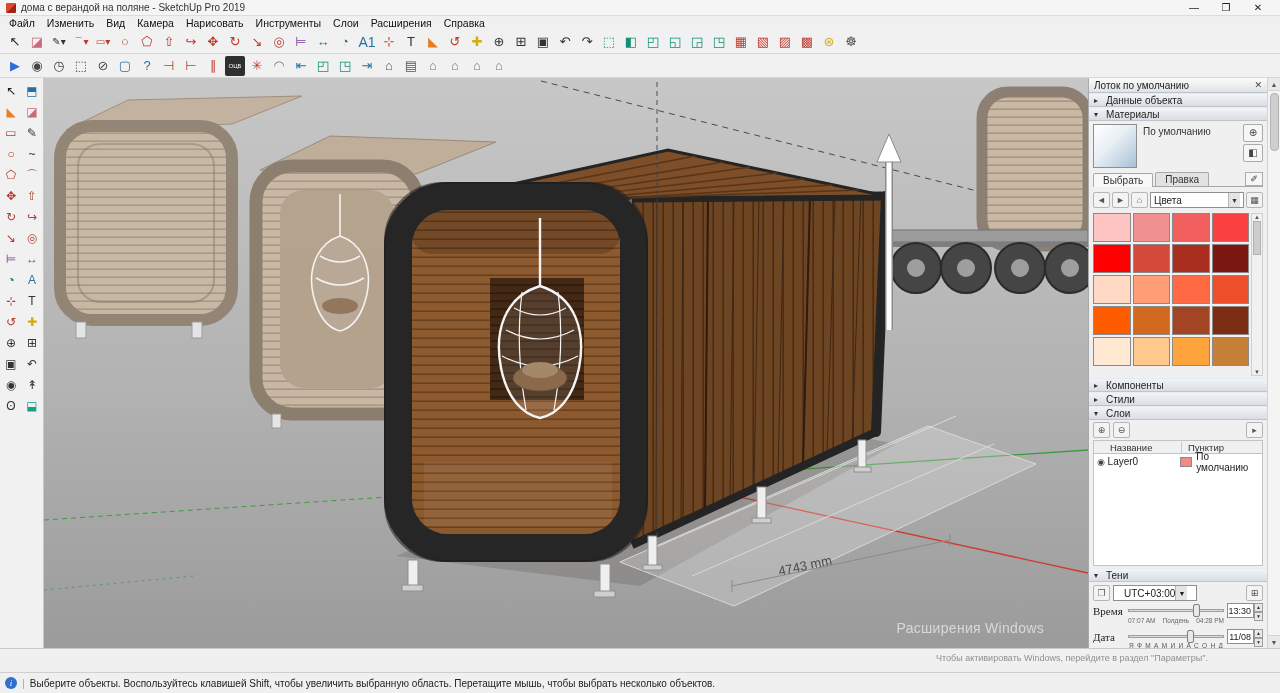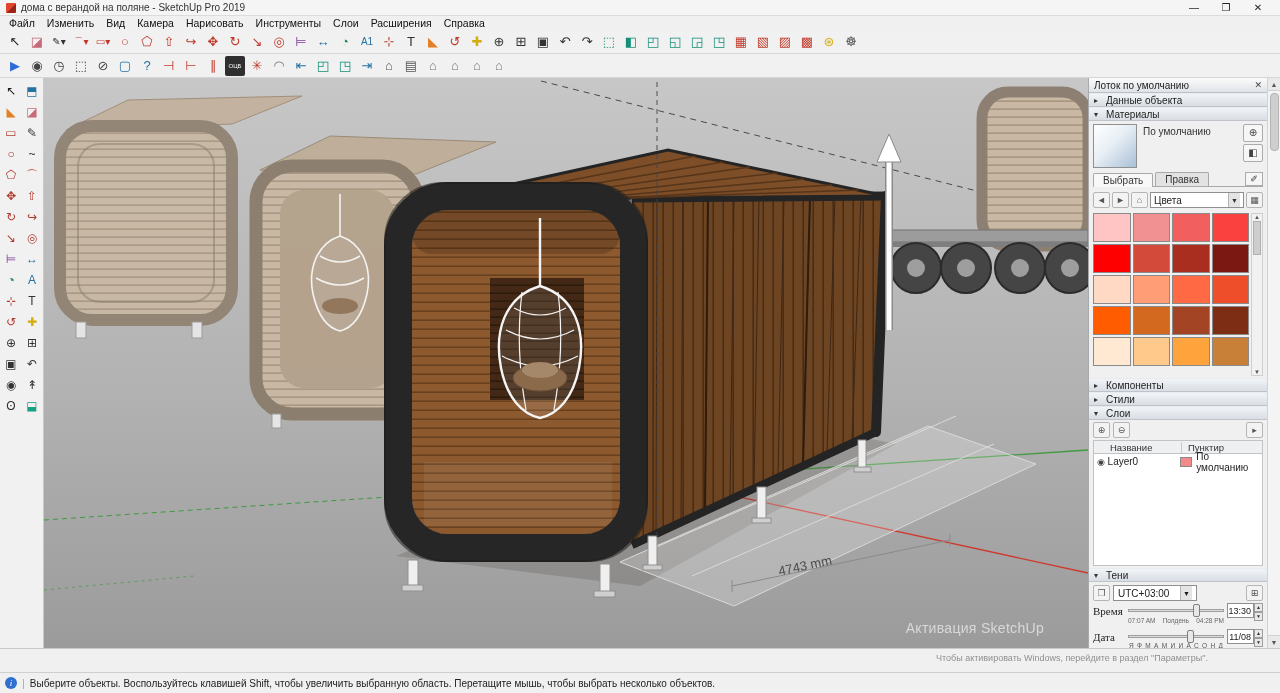--- a/index.html
+++ b/index.html
@@ -70,21 +70,21 @@
   .layers-cols .c2{flex:1;padding-left:6px;}
   .layers-list{background:#ffffff;border:1px solid #c3c3c3;border-top:none;height:112px;}
   .layer-row{display:flex;align-items:center;height:15px;font-size:10px;color:#222;}
   .layer-eye{width:14px;text-align:center;font-size:9px;color:#444;}
   .layer-name{width:74px;}
   .layer-swatch{width:13px;height:10px;border:1px solid #8a8a8a;margin-right:4px;}
   .layer-dash{color:#222;}
 
   .shadows-body{flex:none;padding:3px 4px 0 4px;display:flex;flex-direction:column;gap:2px;}
   .sh-row1{display:flex;align-items:center;gap:3px;}
-  .tz-select{width:84px;height:16px;display:flex;align-items:center;background:#fff;border:1px solid #8f8f8f;font-size:10px;padding:0 4px;}
+  .tz-select{width:84px;height:16px;display:flex;align-items:center;background:#fff;border:1px solid #8f8f8f;font-size:10px;padding:0 10px;}
   .tz-select .chev{margin-left:auto;font-size:7px;background:#e4e4e4;border-left:1px solid #b5b5b5;align-self:stretch;display:flex;align-items:center;padding:0 2px;}
   .sh-row{display:flex;align-items:flex-start;gap:3px;height:24px;}
   .sh-label{width:32px;font-size:11px;color:#222;padding-top:2px;font-family:Liberation Serif, serif;}
   .sh-slider{flex:1;position:relative;height:22px;}
   .sh-track{position:absolute;left:0;right:0;top:6px;height:3px;background:#dcdcdc;border:1px solid #9e9e9e;}
   .sh-thumb{position:absolute;top:1px;width:7px;height:13px;background:#e8e8e8;border:1px solid #7f7f7f;border-radius:2px;}
   .sh-ticks{position:absolute;left:0;right:0;top:14px;display:flex;justify-content:space-between;font-size:6.5px;color:#666;}
   .sh-value{width:36px;display:flex;}
   .sh-value .val{flex:1;height:15px;line-height:14px;background:#fff;border:1px solid #8f8f8f;font-size:9px;text-align:right;padding-right:2px;}
   .spinner{width:9px;display:flex;flex-direction:column;}
@@ -165,21 +165,21 @@
       <span class="tbi" title="scale-tool-icon" style="color: rgb(192, 57, 43);">↘</span>
 
       <span class="tbi" title="offset-tool-icon" style="color: rgb(192, 57, 43);">◎</span>
 
       <span class="tbi" title="tape-measure-tool-icon" style="color: rgb(125, 60, 152);">⊨</span>
 
       <span class="tbi" title="dimension-tool-icon" style="color: rgb(36, 113, 163);">↔</span>
 
       <span class="tbi" title="protractor-tool-icon" style="color: rgb(30, 132, 73);">◔</span>
 
-      <span class="tbi" title="text-tool-icon" style="color: rgb(36, 113, 163); font-size: 10px;">A1</span>
+      <span class="tbi" title="text-tool-icon" style="color: rgb(36, 113, 163); font-size: 14px;">A1</span>
 
       <span class="tbi" title="axes-tool-icon" style="color: rgb(192, 57, 43);">⊹</span>
 
       <span class="tbi" title="3d-text-tool-icon" style="color: rgb(51, 51, 51);">T</span>
 
       <span class="tbi" title="paint-bucket-tool-icon" style="color: rgb(230, 126, 34);">◣</span>
 
       <span class="tbi" title="orbit-tool-icon" style="color: rgb(192, 57, 43);">↺</span>
 
       <span class="tbi" title="pan-tool-icon" style="color: rgb(212, 172, 13);">✚</span>
@@ -496,21 +496,21 @@
           <polygon points="845,56 833,84 857,84" fill="#ffffff" stroke="#8a8a8a"></polygon>
         </g>
 
         <g>
           <line x1="688" y1="508" x2="906" y2="462" stroke="#8a8a8a"></line>
           <line x1="688" y1="502" x2="688" y2="514" stroke="#8a8a8a"></line>
           <line x1="906" y1="456" x2="906" y2="468" stroke="#8a8a8a"></line>
           <text transform="translate(762,492) rotate(-12)" font-size="13" fill="#4c4c4c" text-anchor="middle">4743 mm</text>
         </g>
       </svg>
-      <div class="wm1">Активация SketchUp</div>
+      <div class="wm1">Расширения Windows</div>
     </div>
 
     <div class="tray">
       <div class="tray-content">
         <div class="tray-header">
           <span>Лоток по умолчанию</span>
           <span class="tray-close">✕</span>
         </div>
 
         <div class="sec-header">

